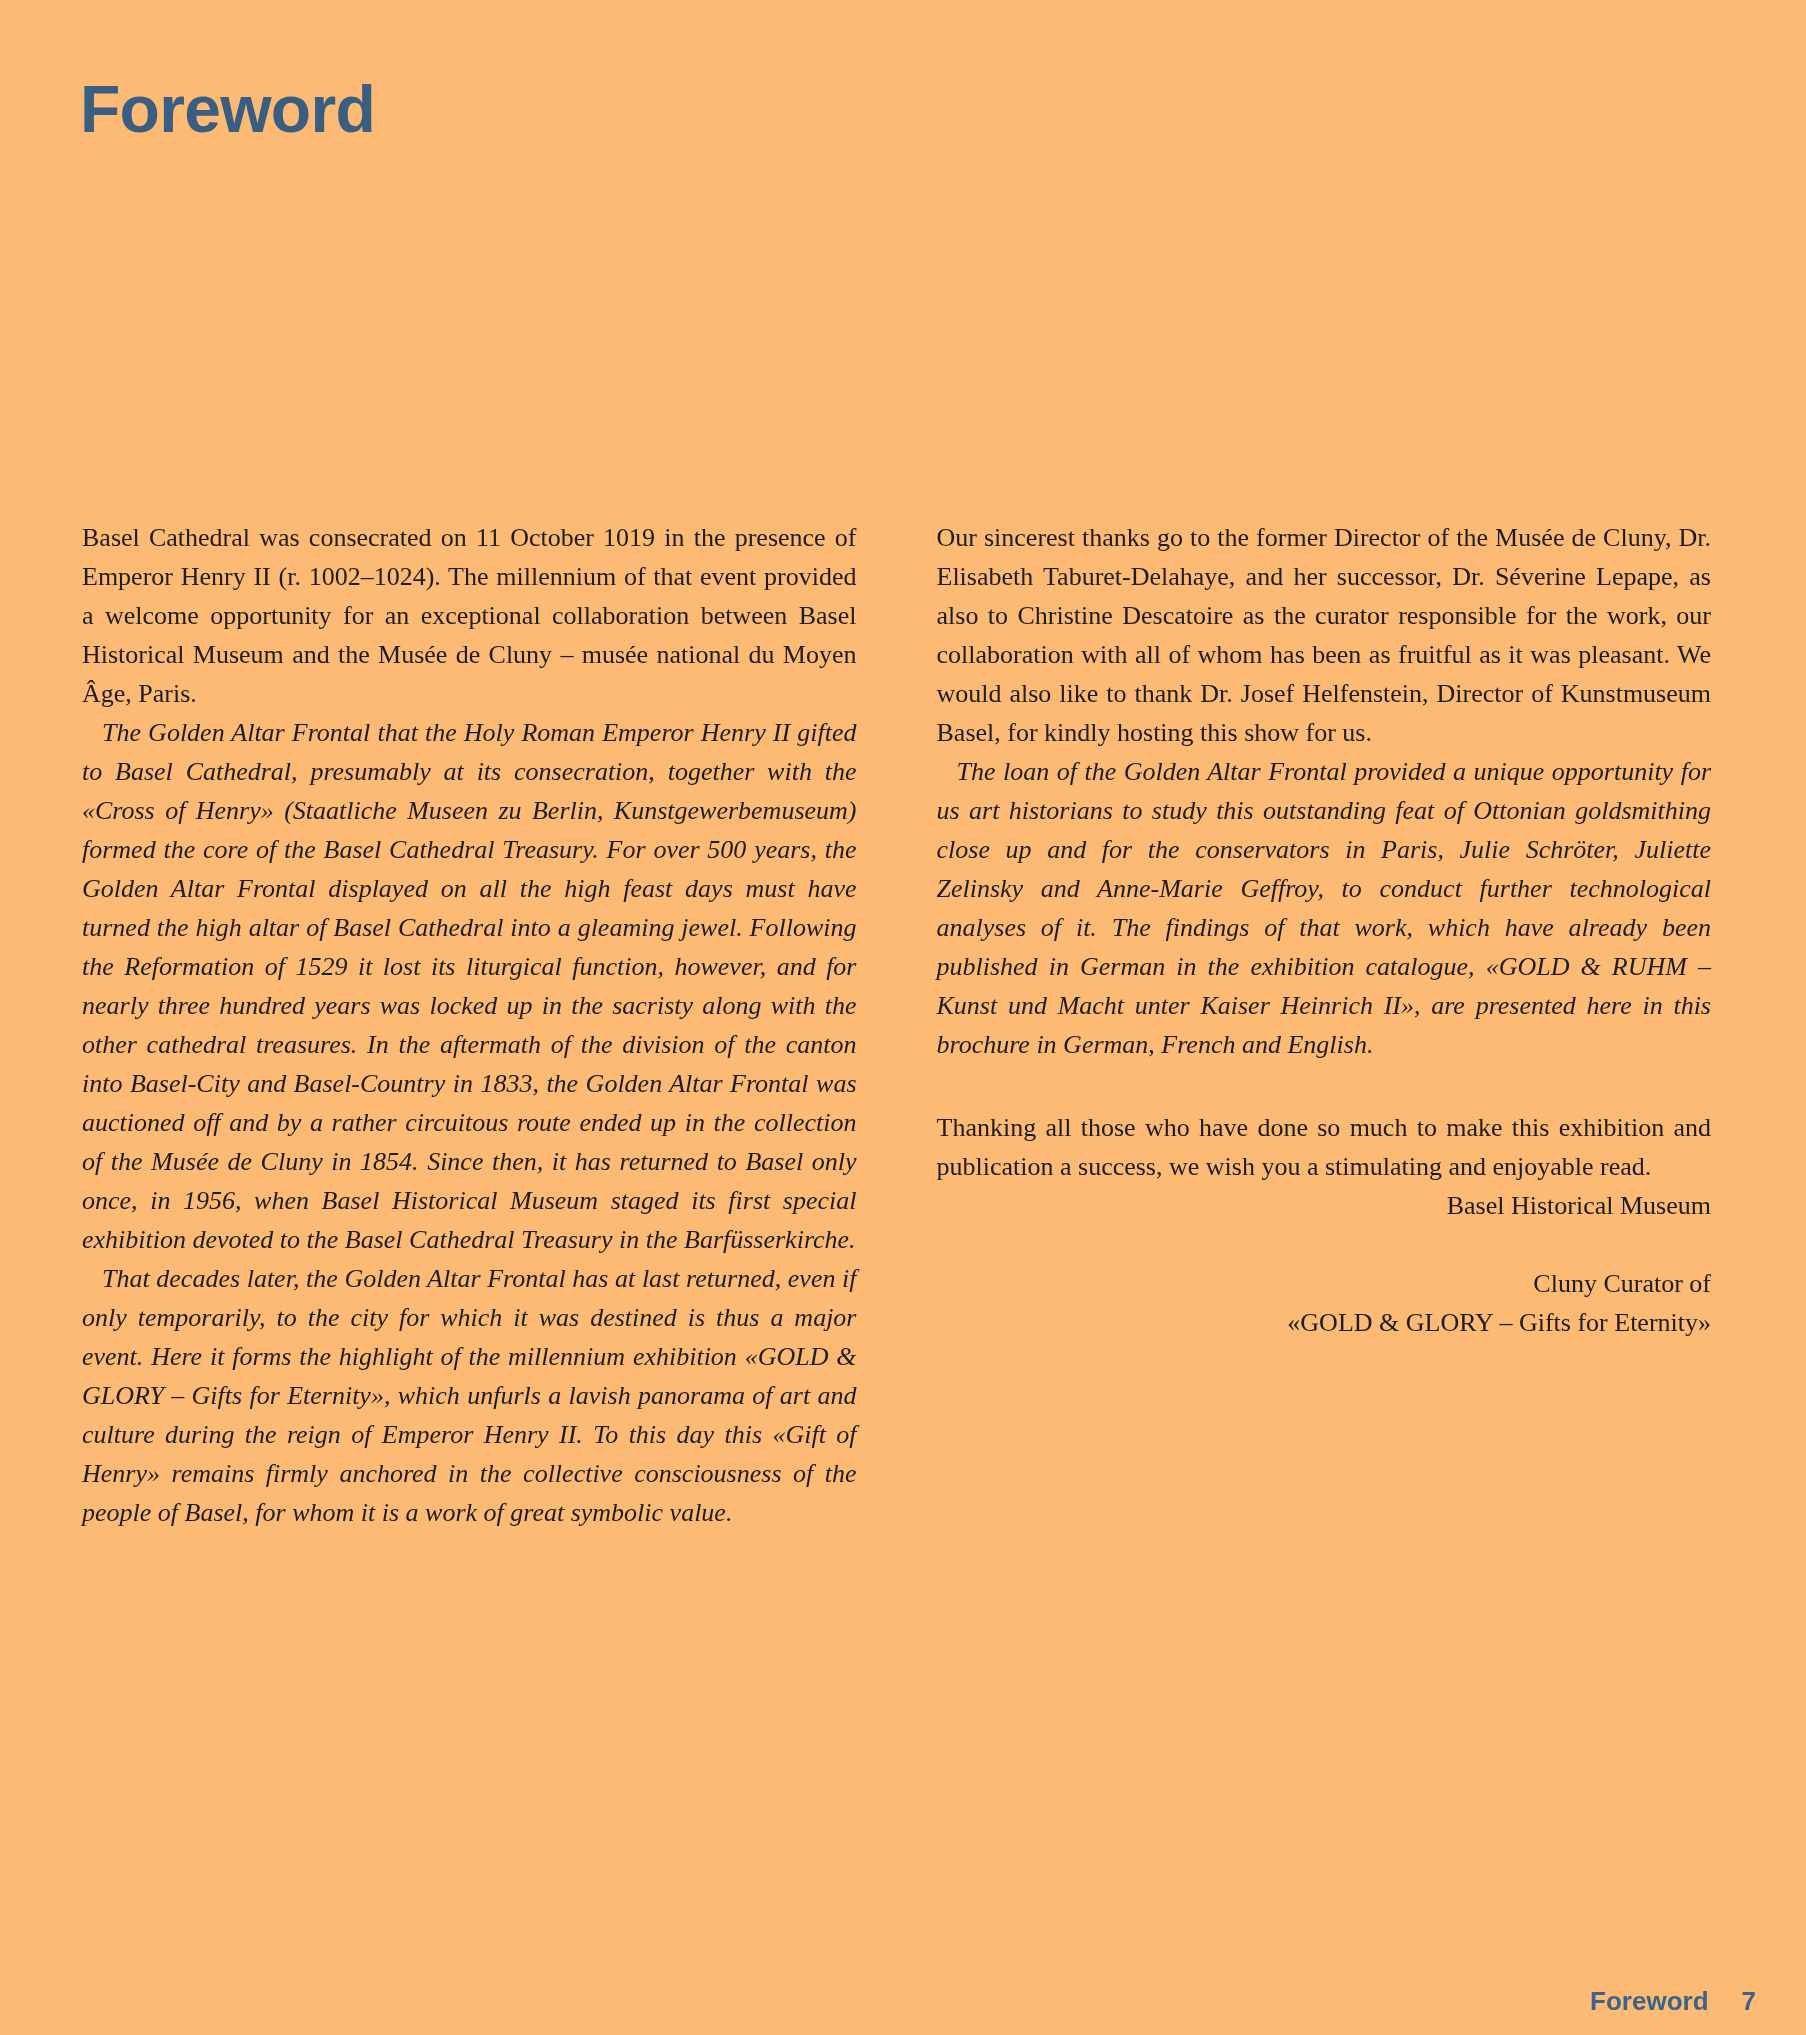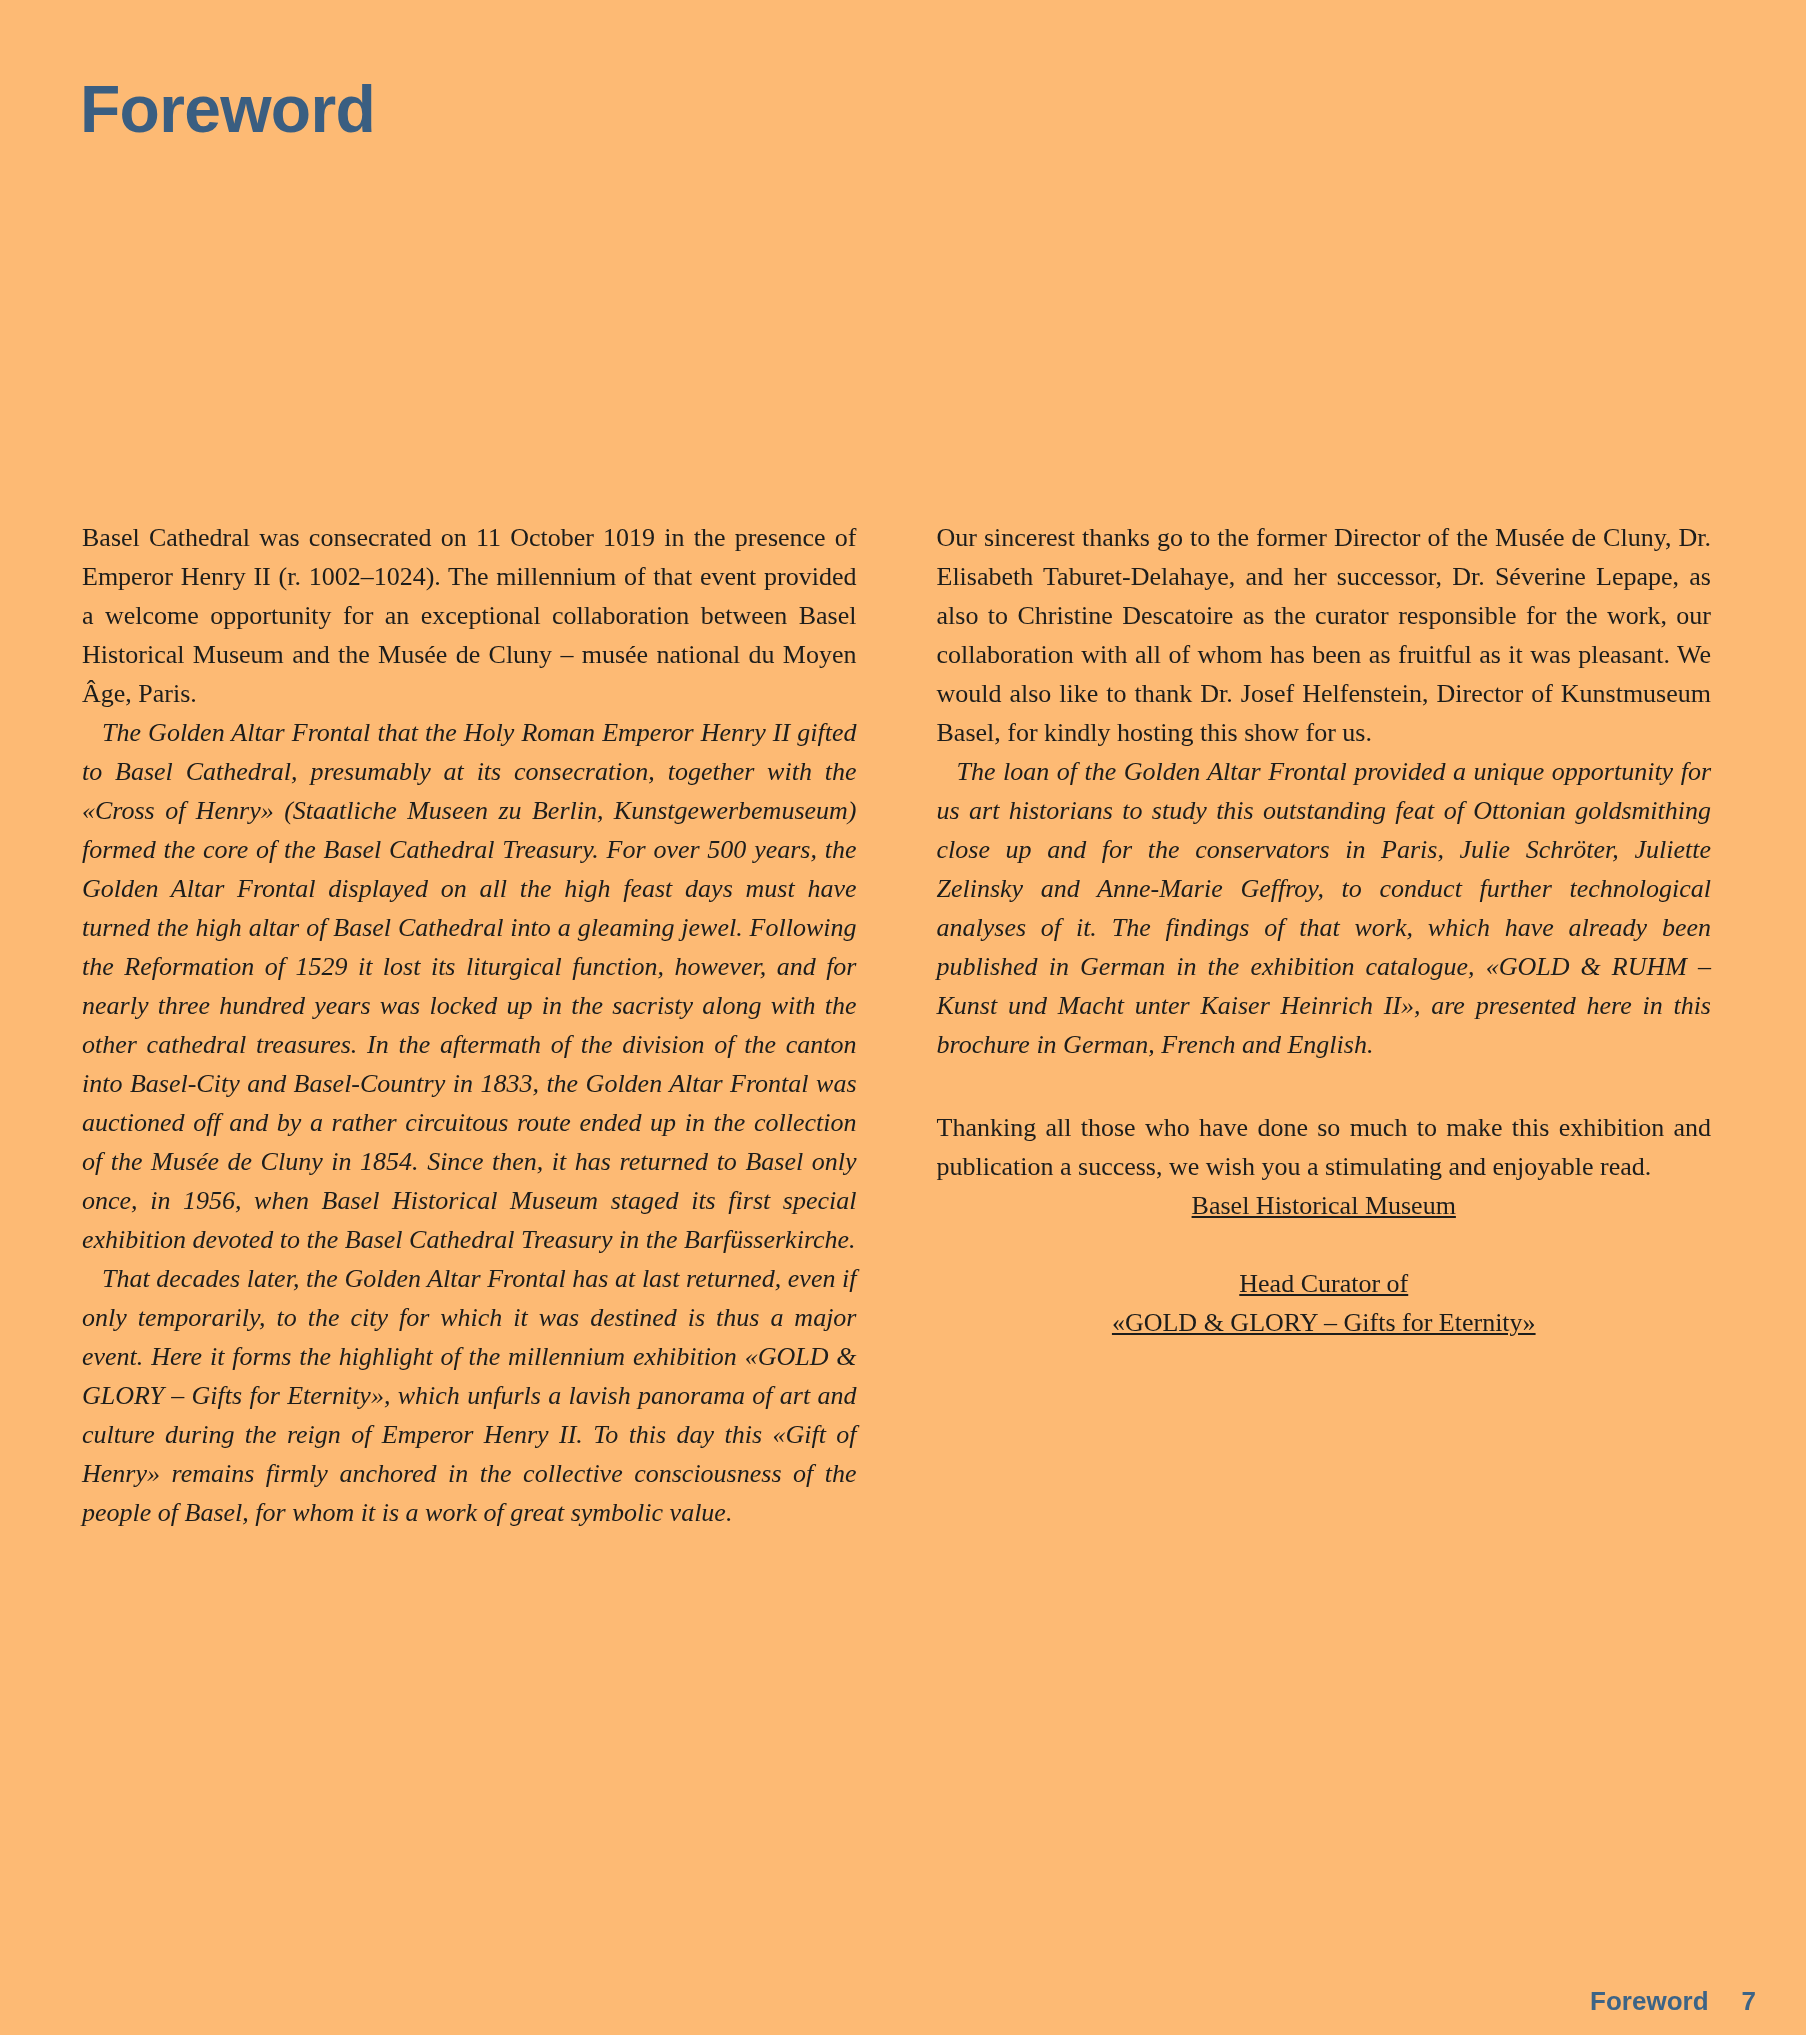--- a/index.html
+++ b/index.html
@@ -33,21 +33,21 @@
     line-height:39px;
     color:#1d1d1b;
     text-align:justify;
   }
   .col p { margin:0; }
   .col p.indent { text-indent:20px;font-style:italic; }
   .col p.space-before { margin-top:44px; }
   .closing-museum { margin-top:77px; }
   .signature { margin-top:39px; }
   .signature .name { font-style:italic; }
-  .signature p, .closing-museum { text-align:center;text-decoration:underline; }
+  .signature p, .closing-museum { text-align:right; }
   .footer {
     position:absolute;
     top:1988px; right:51px;
     display:flex;
     gap:33px;
     font-family:"Liberation Sans", sans-serif;
     font-weight:bold;
     font-size:26px;
     color:#3d6486;
     line-height:1;
@@ -69,21 +69,21 @@
     </div>
 
     <div class="col">
       <p>Our sincerest thanks go to the former Director of the Musée de Cluny, Dr. Elisabeth Taburet-Delahaye, and her successor, Dr. Séverine Lepape, as also to Christine Descatoire as the curator responsible for the work, our collaboration with all of whom has been as fruitful as it was pleasant. We would also like to thank Dr. Josef Helfenstein, Director of Kunstmuseum Basel, for kindly hosting this show for us.</p>
       <p class="indent">The loan of the Golden Altar Frontal provided a unique opportunity for us art historians to study this outstanding feat of Ottonian goldsmithing close up and for the conservators in Paris, Julie Schröter, Juliette Zelinsky and Anne-Marie Geffroy, to conduct further technological analyses of it. The findings of that work, which have already been published in German in the exhibition catalogue, «GOLD &amp; RUHM – Kunst und Macht unter Kaiser Heinrich II», are presented here in this brochure in German, French and English.</p>
       <p class="space-before">Thanking all those who have done so much to make this exhibition and publication a success, we wish you a stimulating and enjoyable read.</p>
 
       <p class="closing-museum">Basel Historical Museum</p>
 
       <div class="signature">
-        <p>Head Curator of</p>
+        <p>Cluny Curator of</p>
         <p>«GOLD &amp; GLORY – Gifts for Eternity»</p>
       </div>
     </div>
 
   </div>
 
   <div class="footer">
     <span>Foreword</span>
     <span>7</span>
   </div>

